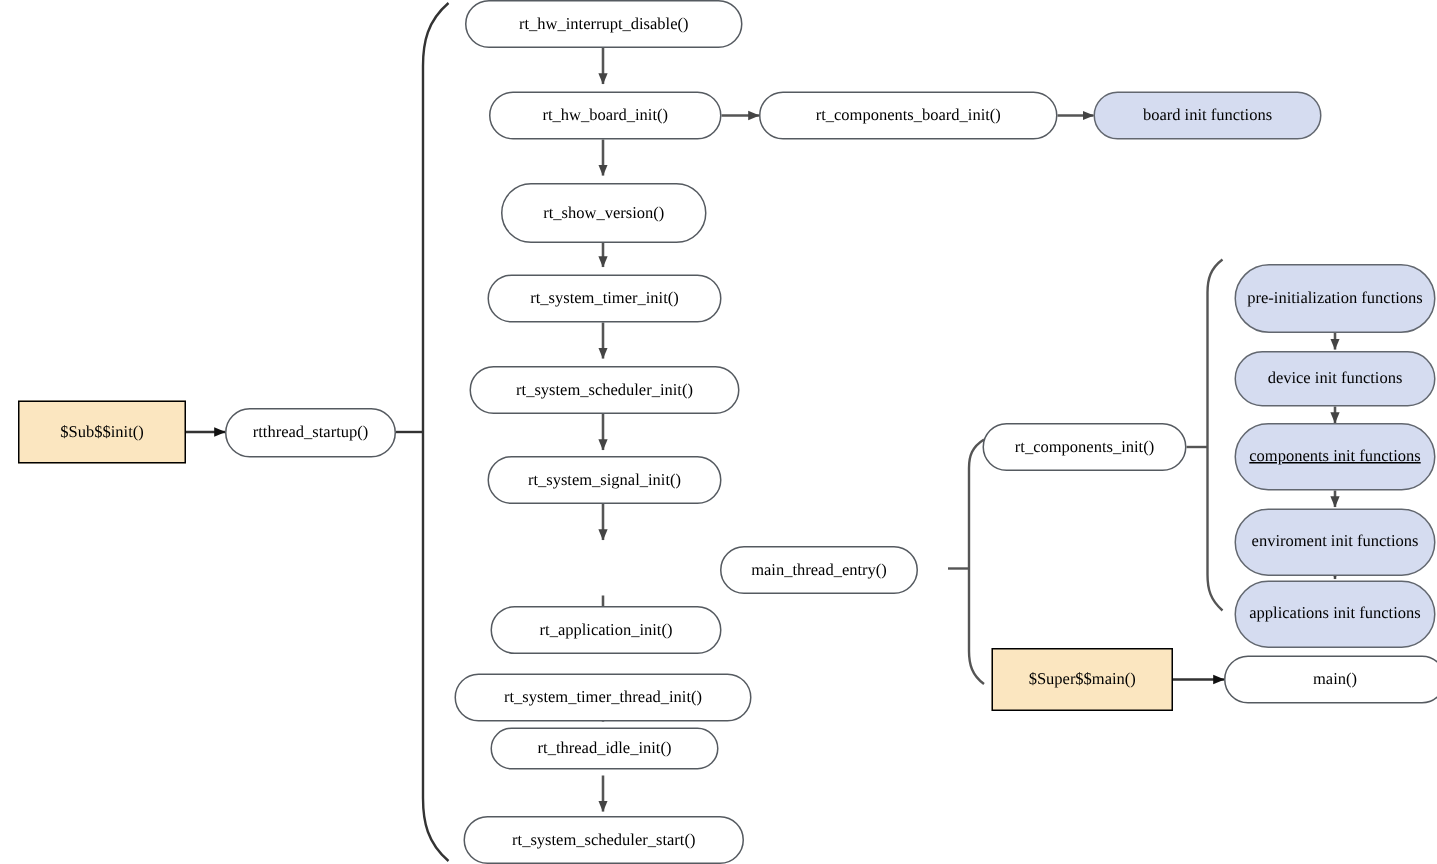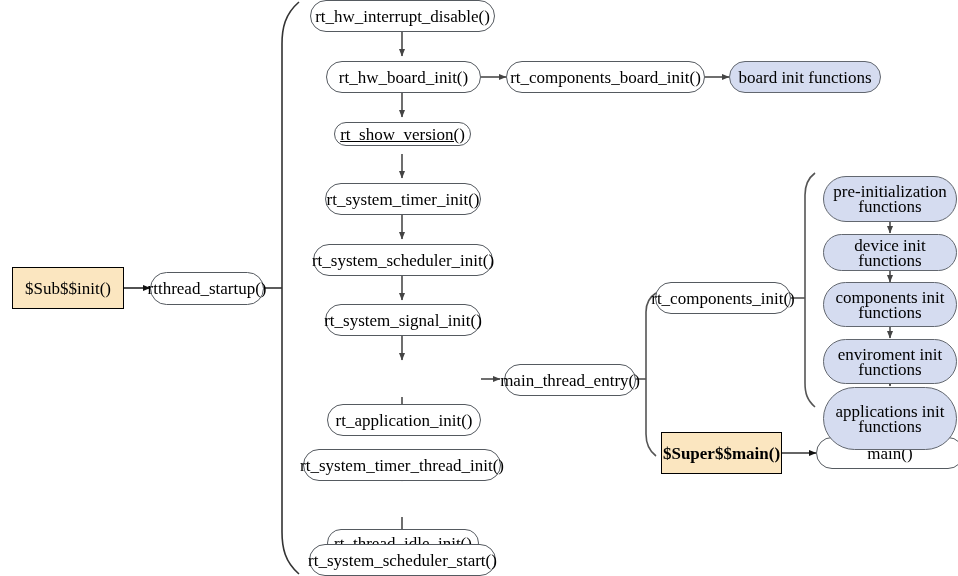--- a/index.html
+++ b/index.html
@@ -11,21 +11,21 @@
     position:relative;
   }
   #canvas{position:absolute;left:0;top:0;width:958px;height:576px;}
 
   
   .node{
     position:absolute;
     box-sizing:border-box;
     display:flex;align-items:center;justify-content:center;
     text-align:center;
-    font-size:17px;
+    font-size:11px;
     line-height:15px;
     color:#000;
     background:#ffffff;
     border:1.3px solid #555a60;
     border-radius:999px;
     padding:2px 6px;
     white-space:nowrap;
     z-index:3;
   }
   .node.blue{
@@ -103,51 +103,51 @@
   </svg>
 
   <div class="node cream" style="left:12px;top:267px;width:112px;height:42px;">$Sub$$init()</div>
 
   <div class="node" style="left:150px;top:272px;width:114px;height:33px;">rtthread_startup()</div>
 
   <div class="node" style="left:310px;top:0px;width:185px;height:32px;">rt_hw_interrupt_disable()</div>
 
   <div class="node" style="left:326px;top:61px;width:155px;height:32px;">rt_hw_board_init()</div>
 
-  <div class="node" style="left:334px;top:122px;width:137px;height:24px;text-decoration:underline;">rt_show_version()</div>
+  <div class="node" style="left:334px;top:122px;width:137px;height:40px;">rt_show_version()</div>
 
   <div class="node" style="left:325px;top:183px;width:156px;height:32px;">rt_system_timer_init()</div>
 
   <div class="node" style="left:313px;top:244px;width:180px;height:32px;">rt_system_scheduler_init()</div>
 
   <div class="node" style="left:325px;top:304px;width:156px;height:32px;">rt_system_signal_init()</div>
 
   <div class="node" style="left:327px;top:364px;width:154px;height:32px;margin-top:40px;">rt_application_init()</div>
 
   <div class="node" style="left:303px;top:425px;width:198px;height:32px;margin-top:24px;">rt_system_timer_thread_init()</div>
 
-  <div class="node" style="left:327px;top:485px;width:152px;height:28px;margin-top:44px;">rt_thread_idle_init()</div>
+  <div class="node" style="left:327px;top:485px;width:152px;height:28px;">rt_thread_idle_init()</div>
 
   <div class="node" style="left:309px;top:544px;width:187px;height:32px;">rt_system_scheduler_start()</div>
 
   <div class="node" style="left:506px;top:61px;width:199px;height:32px;">rt_components_board_init()</div>
 
   <div class="node blue" style="left:729px;top:61px;width:152px;height:32px;">board init functions</div>
 
-  <div class="node" style="left:504px;top:364px;width:132px;height:32px;">main_thread_entry()</div>
+  <div class="node" style="left:480px;top:364px;width:132px;height:32px;">main_thread_entry()</div>
 
   <div class="node" style="left:655px;top:282px;width:136px;height:32px;">rt_components_init()</div>
 
-  <div class="node cream" style="left:661px;top:432px;width:121px;height:42px;font-weight:bold;">$Super$$main()</div>
+  <div class="node cream" style="left:661px;top:432px;width:121px;height:42px;">$Super$$main()</div>
 
   <div class="node" style="left:816px;top:437px;width:148px;height:32px;">main()</div>
 
   <div class="node blue wrap" style="left:823px;top:176px;width:134px;height:46px;">pre-initialization functions</div>
 
   <div class="node blue" style="left:823px;top:234px;width:134px;height:37px;">device init functions</div>
 
-  <div class="node blue wrap" style="left:823px;top:282px;width:134px;height:45px;">components init functions</div>
+  <div class="node blue wrap" style="left:823px;top:282px;width:134px;height:45px;text-decoration:underline;">components init functions</div>
 
   <div class="node blue wrap" style="left:823px;top:339px;width:134px;height:45px;">enviroment init functions</div>
 
-  <div class="node blue wrap" style="left:823px;top:387px;width:134px;height:63px;">applications init functions</div>
+  <div class="node blue wrap" style="left:823px;top:387px;width:134px;height:45px;">applications init functions</div>
 
 </div>
 
 </body></html>

